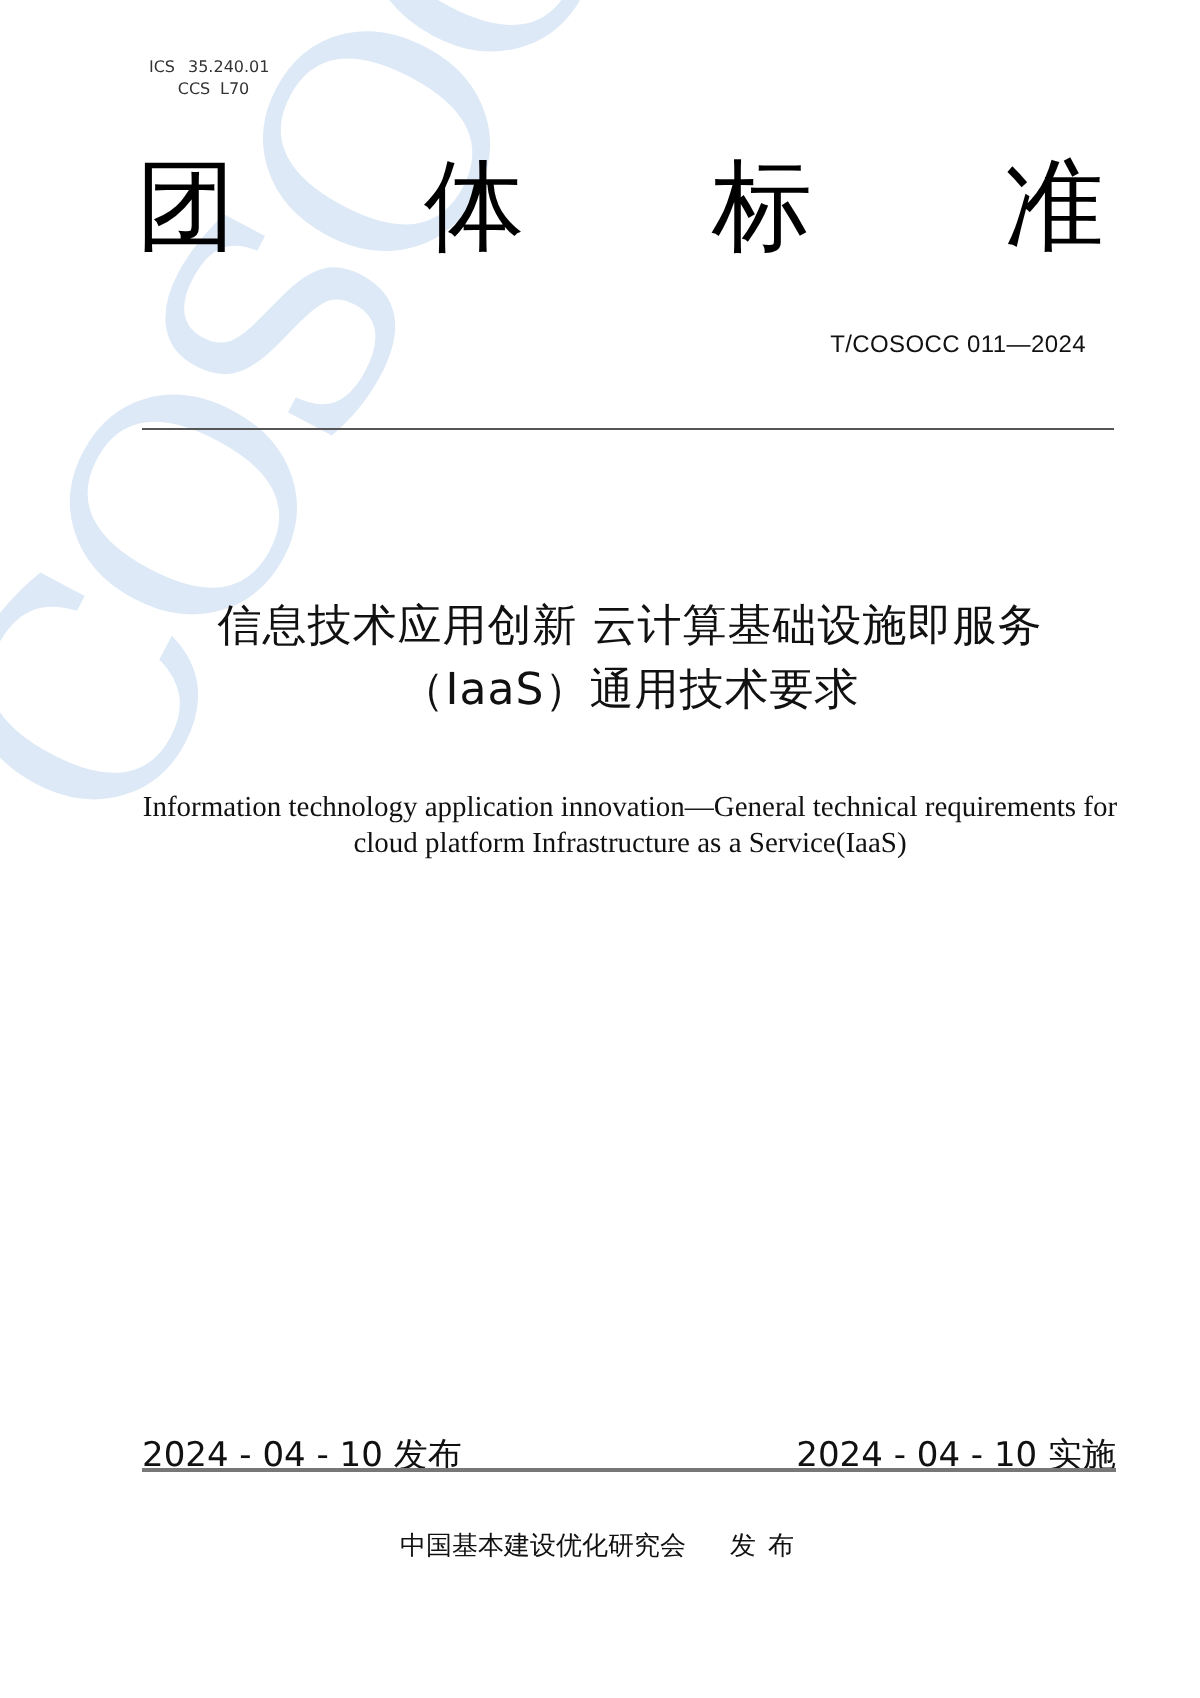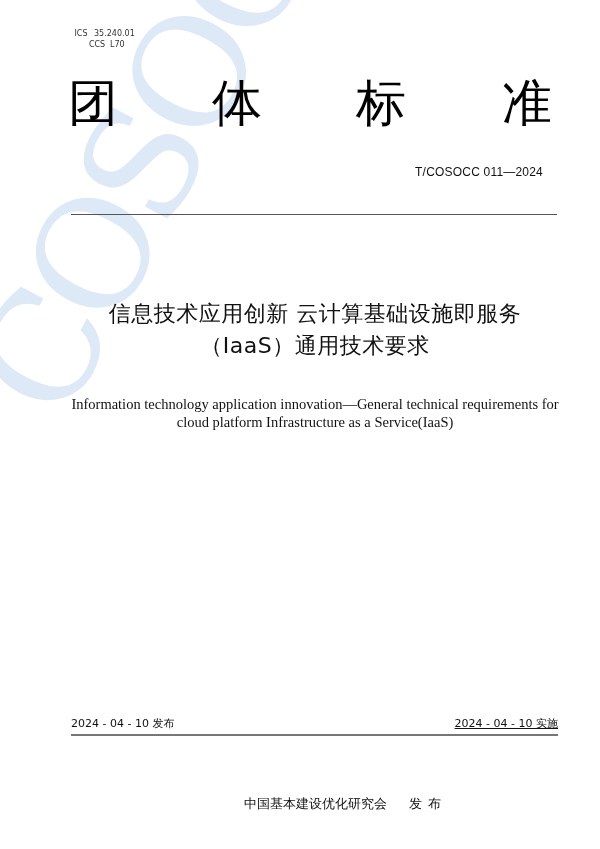--- a/index.html
+++ b/index.html
@@ -7,22 +7,22 @@
   .abs { position: absolute; text-align: center; }
   .watermark { position: absolute; left: -60px; top: 360px; font-family: "DejaVu Serif", serif; font-size: 150px; color: #dde9f6; transform: rotate(-62deg); transform-origin: left top; letter-spacing: -10px; white-space: nowrap; z-index: 0; user-select: none; }
   .meta { font-size: 8px; color: #333; }
   .meta span { display: inline-block; }
   .meta .k { width: 26px; }
   .big { top: 78px; font-size: 50px; font-weight: normal; color: #000; line-height: 1; }
   .code { top: 165px; right: 57px; font-family: Liberation Sans, sans-serif; font-size: 12px; letter-spacing: 0.2px; }
   .rule { height: 1px; background: #555; }
   .title-cn { top: 298px; left: 0; width: 630px; text-align: center; font-size: 22px; line-height: 32px; letter-spacing: 0.5px; z-index: 1; }
   .title-en { top: 395px; left: 0; width: 630px; text-align: center; font-family: "Liberation Serif", serif; font-size: 14.5px; line-height: 18px; z-index: 1; }
-  .date { top: 716px; font-size: 11px; }
-  .publisher { top: 795px; left: 200px; font-size: 13px; margin-left: 44px; }
+  .date { top: 716px; font-size: 17px; }
+  .publisher { top: 764px; left: 200px; font-size: 13px; }
   .publisher .pub-label { margin-left: 22px; letter-spacing: 6px; }
 </style>
 </head>
 <body>
 
 <div class="watermark">COSOCC</div>
 
 <div class="abs meta" style="left:68px; top:29px;">
   <span class="k">ICS</span><span>35.240.01</span>
 </div>

